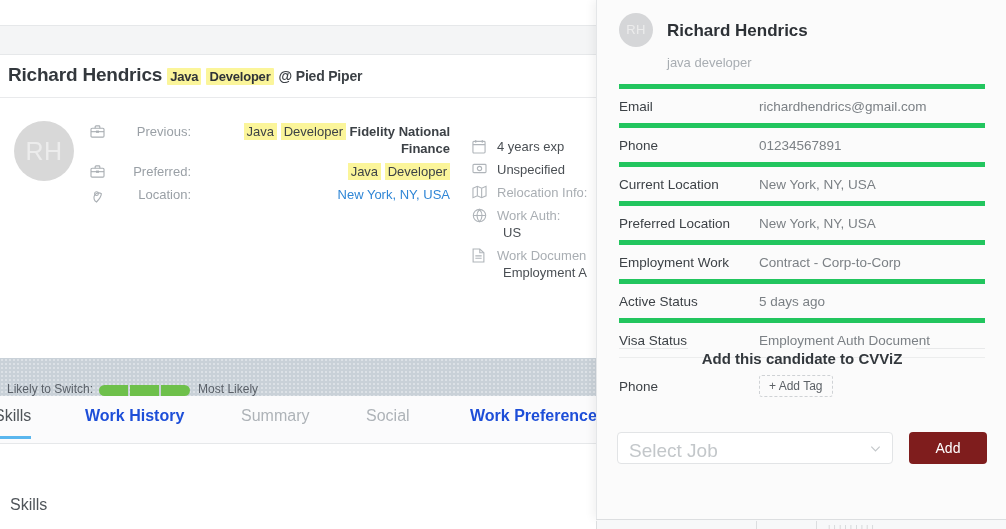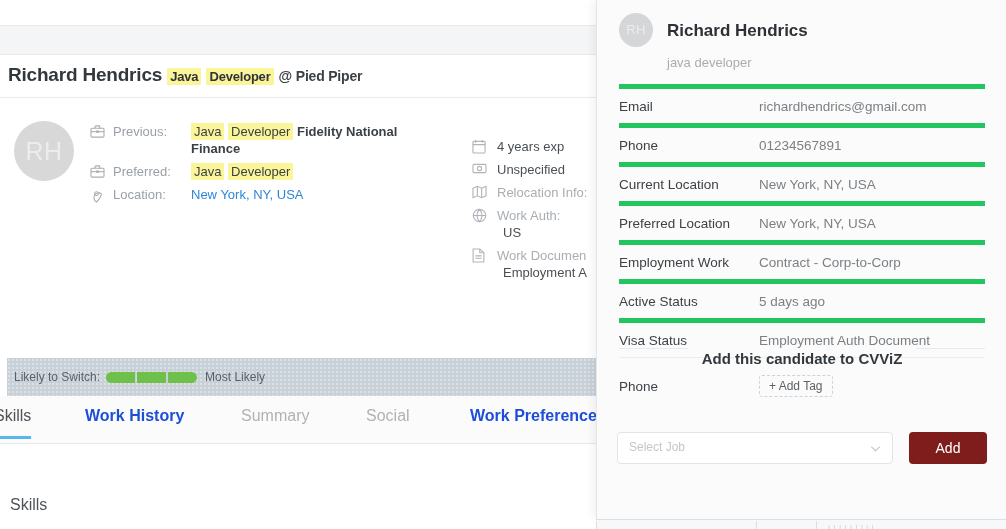--- a/index.html
+++ b/index.html
@@ -80,20 +80,21 @@
     font-size: 25px;
     line-height: 60px;
     text-align: center;
     letter-spacing: 0.5px;
   }
 
   .detail-left {
     position: absolute;
     left: 90px; top: 123px;
     width: 360px;
+    text-align: right;
   }
   .drow {
     display: flex;
     align-items: flex-start;
     margin-bottom: 6px;
   }
   .drow .ic {
     flex: 0 0 auto;
     width: 18px;
     margin-right: 5px;
@@ -159,23 +160,22 @@
   
   .switch-bar {
     position: absolute;
     left: 0; top: 358px;
     width: 598px; height: 38px;
     background: #c9d1d8;
     background-image:
       radial-gradient(rgba(255,255,255,0.35) 0.8px, transparent 0.9px);
     background-size: 4px 4px;
     display: flex;
-    align-items: center;
+    align-items: flex-end;
     box-sizing: border-box;
-    margin-left: 7px;
   }
   .switch-label {
     font-size: 12px;
     color: #5a6068;
     margin-left: 7px;
   }
   .meter {
     display: flex;
     margin-left: 6px;
   }
@@ -382,21 +382,21 @@
     width: 276px;
     height: 32px;
     background: #ffffff;
     border: 1px solid #e2e4e6;
     border-radius: 4px;
     box-sizing: border-box;
   }
   .select-job .ph {
     position: absolute;
     left: 11px; top: 7px;
-    font-size: 12px;
+    font-size: 19px;
     color: #c3c7ca;
   }
   .select-job .chev {
     position: absolute;
     right: 10px; top: 9px;
     color: #c3c7ca;
   }
   .add-btn {
     margin-left: 16px;
     width: 78px;

